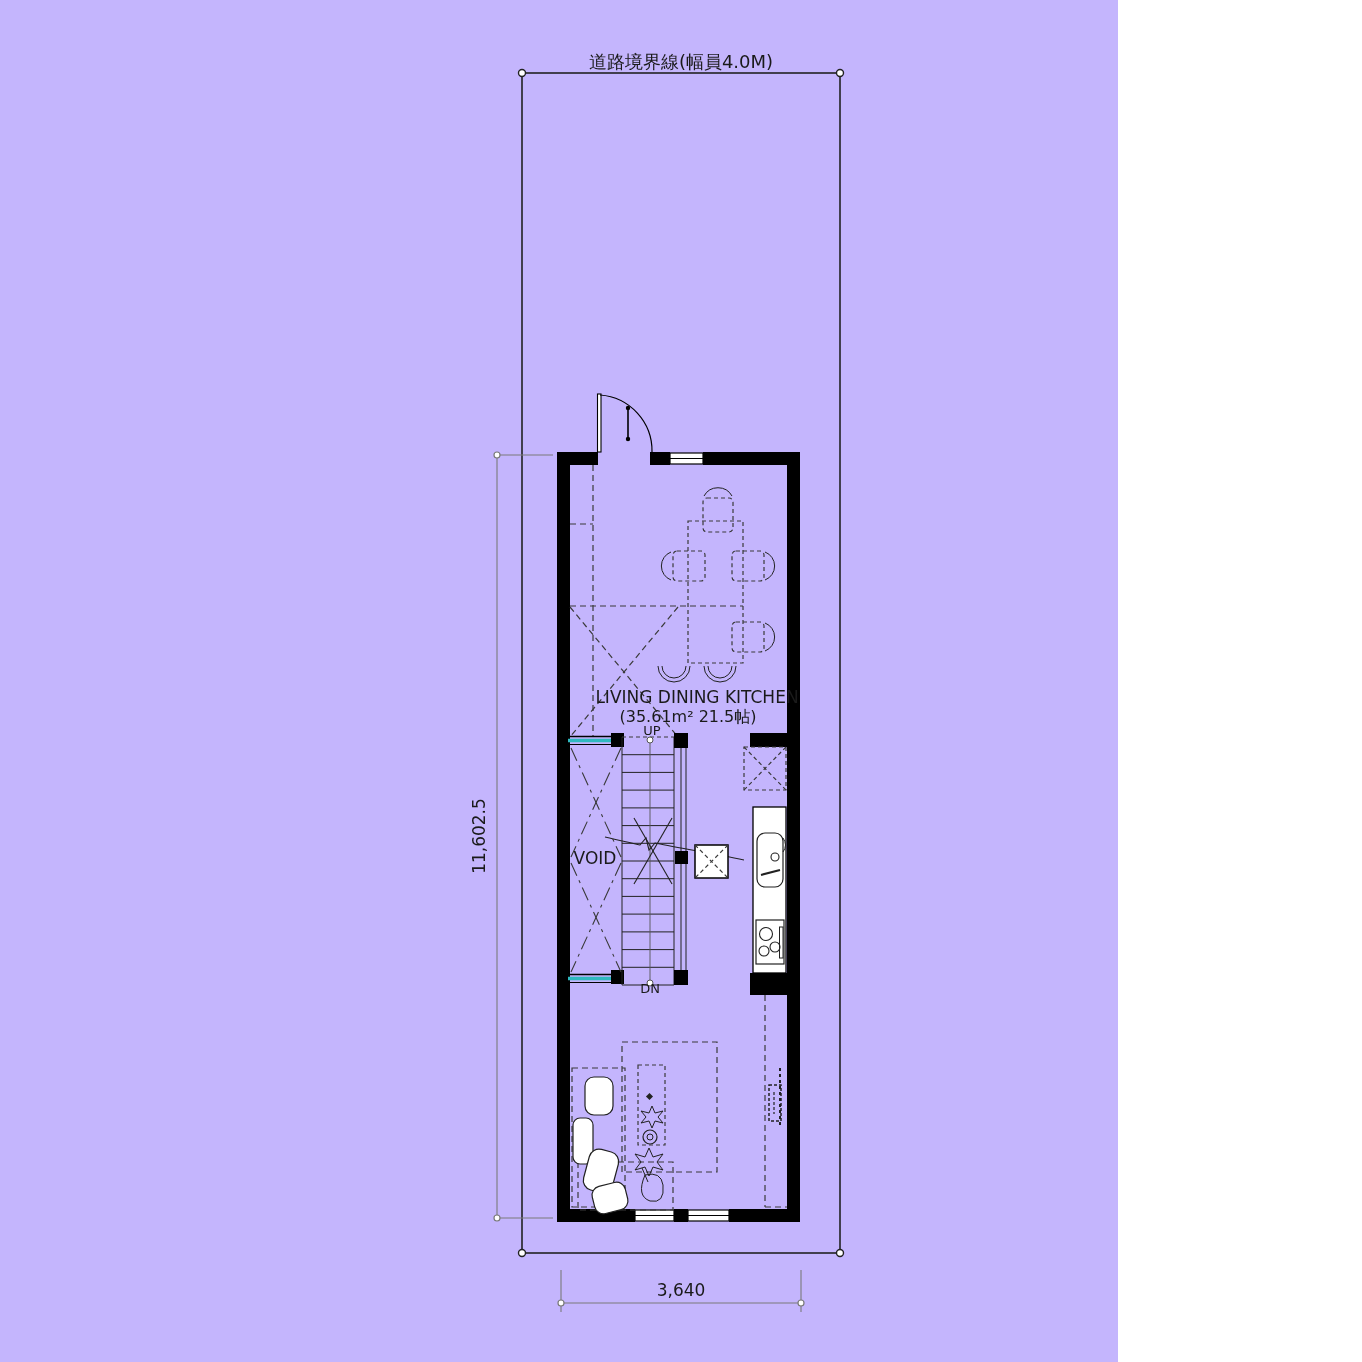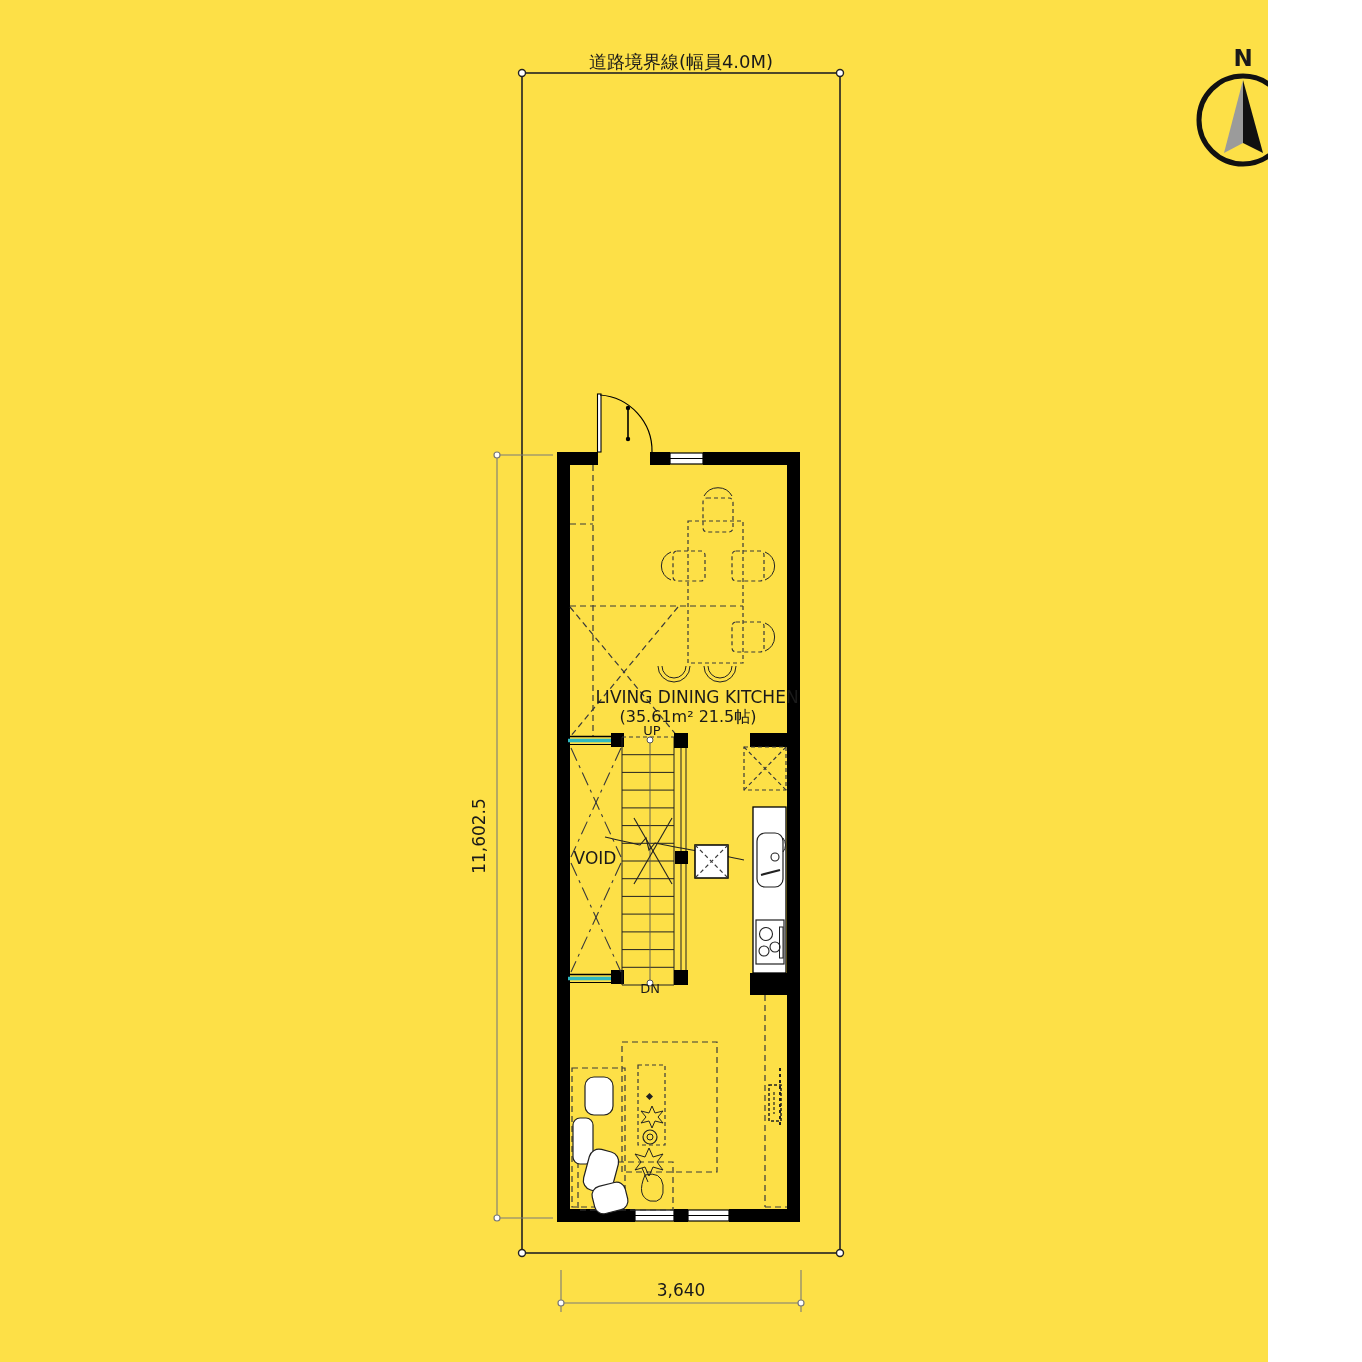--- a/index.html
+++ b/index.html
@@ -1,16 +1,16 @@
 <!DOCTYPE html>
 <html><head>
 <meta charset="utf-8">
 <style>
   html,body{margin:0;padding:0;background:#ffffff;}
-  .canvas{position:relative;width:1268px;height:1362px;background:#fde047;overflow:hidden;}
+  .canvas{position:relative;width:1118px;height:1362px;background:#c4b5fd;overflow:hidden;}
   svg{position:absolute;inset:0;}
   text{font-family:"DejaVu Sans","Liberation Sans",sans-serif;fill:#1a1a1a;}
   .wall{fill:#000000;stroke:none;}
   .thin{fill:none;stroke:#000000;stroke-width:1.2;}
   .thin2{fill:none;stroke:#222222;stroke-width:1;}
   .dash{fill:none;stroke:#3a3a3a;stroke-width:1.2;stroke-dasharray:6 4;}
   .dashS{fill:none;stroke:#3a3a3a;stroke-width:1.2;stroke-dasharray:4 3;}
   .chain{fill:none;stroke:#3a3a3a;stroke-width:1.1;stroke-dasharray:14 5 3 5;}
   .gray{fill:none;stroke:#7a7a7a;stroke-width:1.1;}
   .gdot{fill:#ffffff;stroke:#7a7a7a;stroke-width:1.2;}

